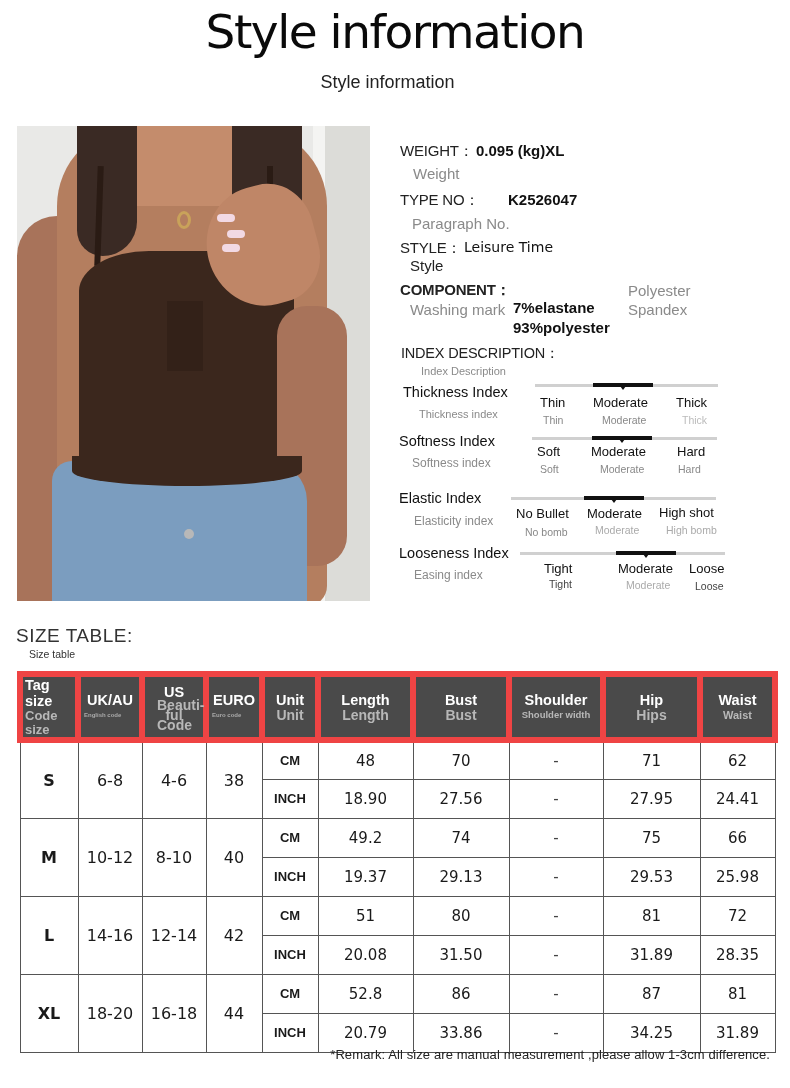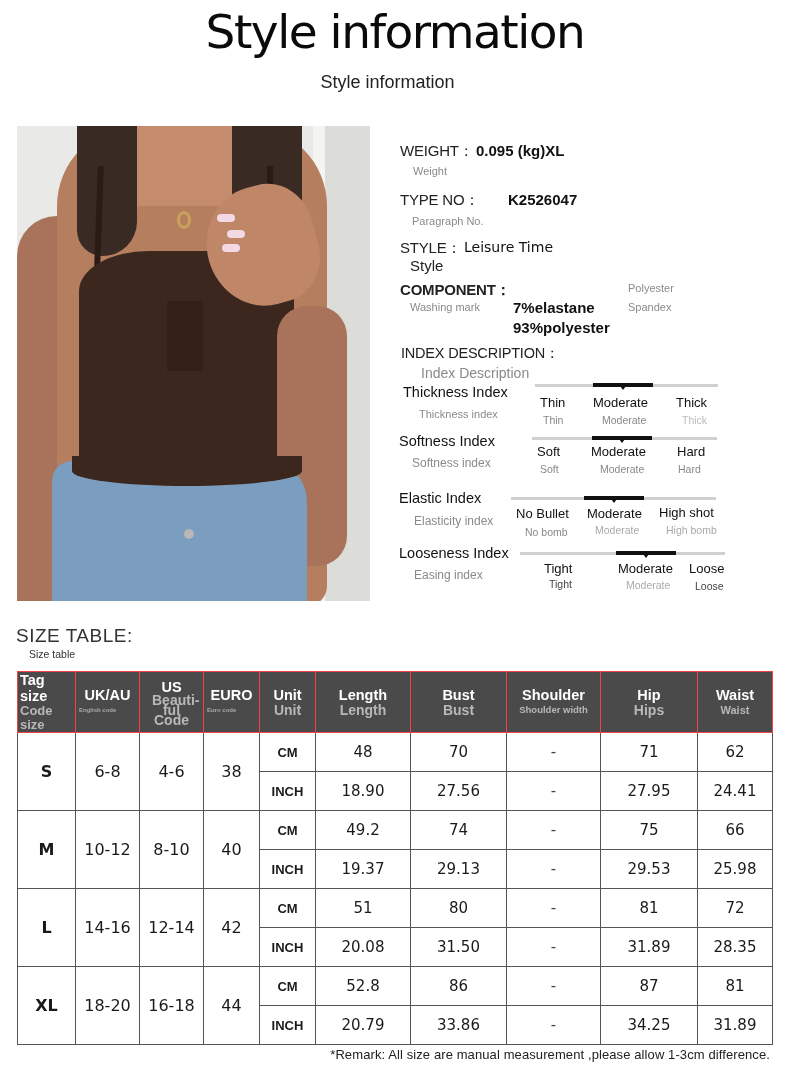--- a/index.html
+++ b/index.html
@@ -29,39 +29,39 @@
   .photo .nail { position: absolute; width: 18px; height: 8px; background: #f2d9e4; border-radius: 6px; }
   .photo .pendant { position: absolute; left: 160px; top: 85px; width: 14px; height: 18px; border: 3px solid #c9a25a; border-radius: 50%; }
   .photo .jeans { position: absolute; left: 35px; top: 335px; width: 255px; height: 150px; background: #7b9dbf; border-radius: 20px 40px 0 0; }
   .photo .jeans-waist { position: absolute; left: 55px; top: 330px; width: 230px; height: 30px; background: #3b271d; border-radius: 0 0 50% 50%; }
   .photo .button { position: absolute; left: 167px; top: 403px; width: 10px; height: 10px; background: #b8b8b8; border-radius: 50%; }
 
   
   .info { position: absolute; left: 400px; top: 0; }
   .lbl { position: absolute; font-size: 15px; color: #222; white-space: nowrap; letter-spacing: -0.2px; }
   .val { position: absolute; font-size: 15px; font-weight: bold; color: #111; white-space: nowrap; }
-  .sub { position: absolute; font-size: 11px; color: #8a8a8a; white-space: nowrap; }
+  .sub { position: absolute; font-size: 15px; color: #8a8a8a; white-space: nowrap; }
   .stylesub { position: absolute; font-size: 15px; color: #222; }
 
   .idx-name { position: absolute; font-size: 14.5px; color: #111; white-space: nowrap; }
   .idx-sub { position: absolute; font-size: 12px; color: #8a8a8a; white-space: nowrap; }
   .bar { position: absolute; height: 3px; background: #d0d0d0; }
   .bar .active { position: absolute; top: -1px; height: 4px; background: #111; }
   .bar .tick { position: absolute; top: 2px; width: 0; height: 0; border-left: 3px solid transparent; border-right: 3px solid transparent; border-top: 4px solid #111; }
   .opt { position: absolute; font-size: 13px; color: #111; white-space: nowrap; text-align: center; }
   .opt-sub { position: absolute; font-size: 10.5px; color: #888; white-space: nowrap; text-align: center; }
   .opt-sub.faint { color: #bbb; }
   .opt-sub.dark { color: #444; }
 
   .st-title { position: absolute; left: 16px; top: 625px; font-size: 19px; color: #333; letter-spacing: 0.5px; }
   .st-sub { position: absolute; left: 29px; top: 648px; font-size: 10.5px; color: #333; }
 
   
   table.size { position: absolute; left: 17px; top: 671px; border-collapse: collapse; table-layout: fixed; width: 755px; }
-  table.size th { background: #4a4a4a; color: #fff; border: 1px solid #ef4444; height: 53px; vertical-align: middle; text-align: center; padding: 0; }
+  table.size th { background: #4a4a4a; color: #fff; border: 6px solid #ef4444; height: 53px; vertical-align: middle; text-align: center; padding: 0; }
   table.size th .h1 { display: block; font-size: 14.5px; font-weight: bold; line-height: 16px; }
   table.size th .h2 { display: block; font-size: 13px; color: #b8b8b8; line-height: 14px; }
   table.size th .h2.tiny { font-size: 6px; color: #aaa; text-align: left; padding-left: 3px; }
   table.size th .h2.small { font-size: 14px; }
   table.size th.tag .h1, table.size th.tag .h2 { text-align: left; padding-left: 2px; }
   table.size th.tag .h2 { font-size: 13px; }
   table.size td { border: 1px solid #555; height: 39px; text-align: center; vertical-align: middle; font-size: 15px; color: #1a1a1a; font-family: "DejaVu Sans", sans-serif; }
   table.size td.sz { font-size: 16px; font-weight: bold; }
   table.size td.grp { font-size: 16px; }
   table.size td.unit { font-size: 13px; font-weight: bold; font-family: "Liberation Sans", sans-serif; }
@@ -113,21 +113,21 @@
   <span class="stylesub" style="left:10px;top:257px;">Style</span>
 
   <span class="lbl" style="left:0;top:281px;font-weight:bold;">COMPONENT：</span>
   <span class="sub" style="left:10px;top:301px;">Washing mark</span>
   <span class="val" style="left:113px;top:280px;margin-top:39px;">93%polyester</span>
   <span class="val" style="left:113px;top:299px;text-align:center;">7%elastane</span>
   <span class="sub" style="left:228px;top:282px;">Polyester</span>
   <span class="sub" style="left:228px;top:301px;">Spandex</span>
 
   <span class="lbl" style="left:1px;top:344px;font-size:14.5px;">INDEX DESCRIPTION：</span>
-  <span class="sub" style="left:21px;top:365px;font-size:14px;">Index Description</span>
+  <span class="sub" style="left:21px;top:365px;font-size:11px;">Index Description</span>
 
   <span class="idx-name" style="left:3px;top:384px;">Thickness Index</span>
   <span class="idx-sub" style="left:19px;top:408px;font-size:11px;">Thickness index</span>
   <div class="bar" style="left:135px;top:384px;width:183px;">
     <div class="active" style="left:58px;width:60px;"></div>
     <div class="tick" style="left:85px;"></div>
   </div>
   <span class="opt" style="left:140px;top:395px;">Thin</span>
   <span class="opt" style="left:193px;top:395px;">Moderate</span>
   <span class="opt" style="left:276px;top:395px;">Thick</span>

